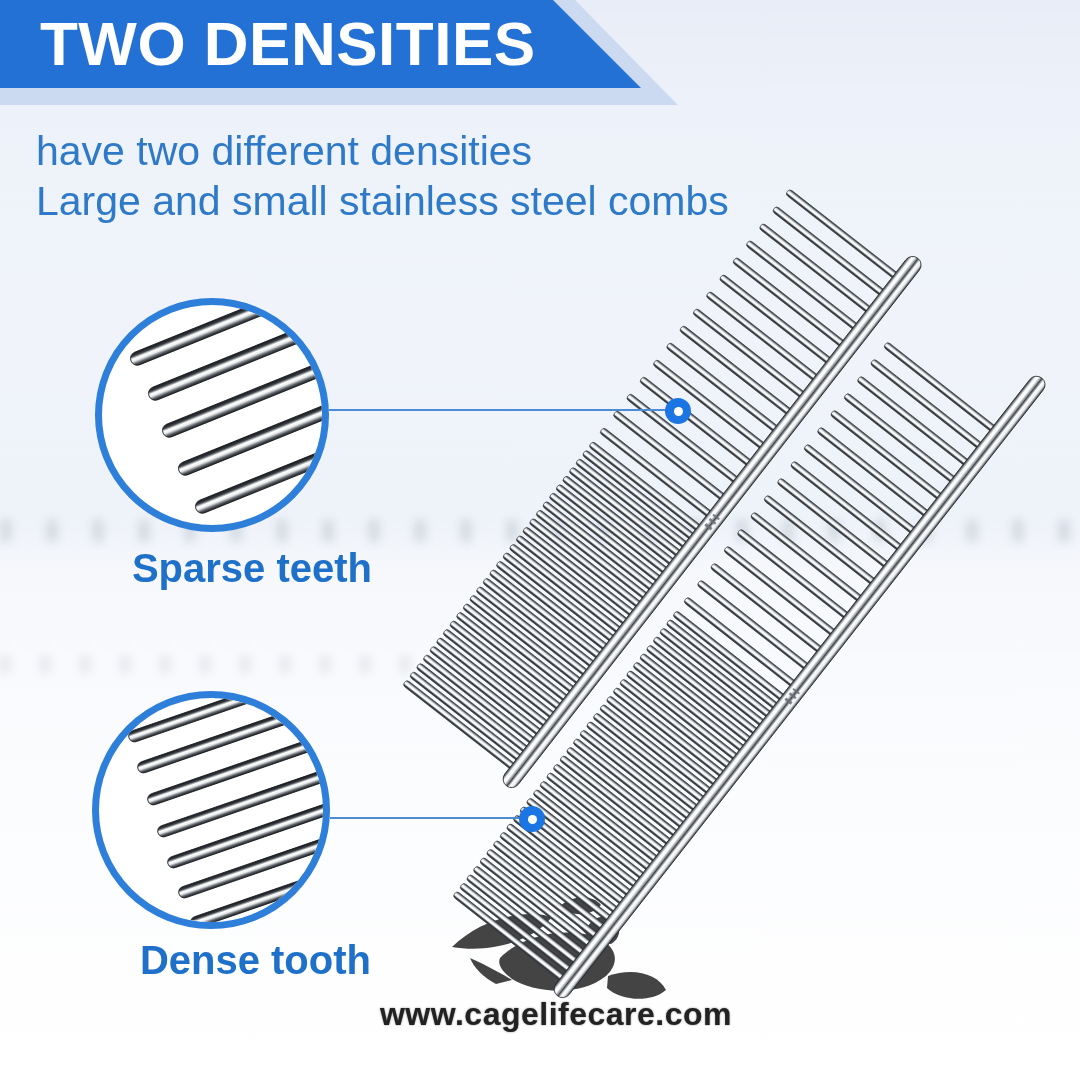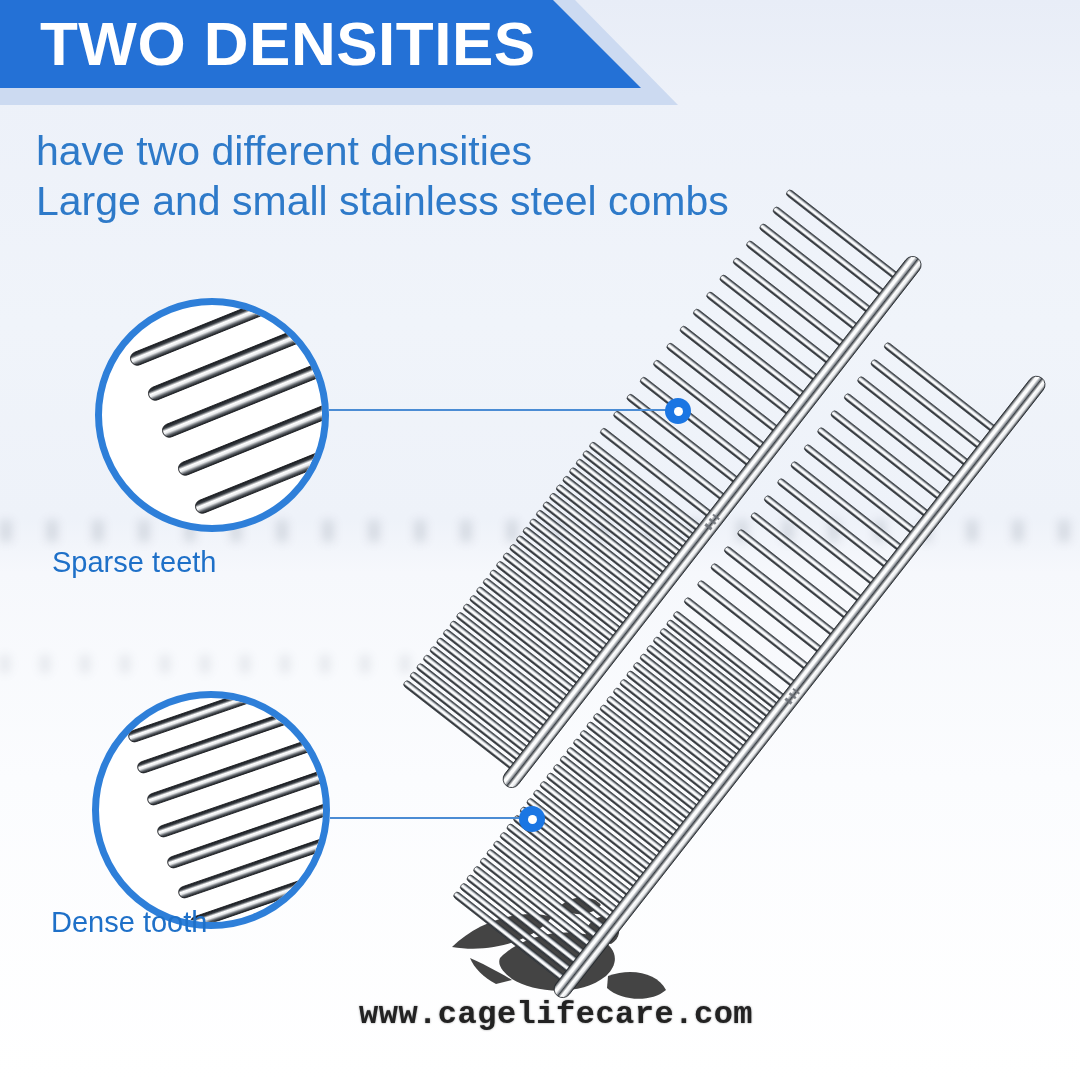--- a/index.html
+++ b/index.html
@@ -21,29 +21,29 @@
     background:var(--banner-blue,#2471d6);
     clip-path:polygon(0 0,553px 0,641px 88px,0 88px);}
   .banner-title{position:absolute;left:40px;top:0;height:112px;line-height:88px;
     font-size:62px;font-weight:700;letter-spacing:.5px;color:var(--title-white,#fff);white-space:nowrap;text-align:center;}
   .subtitle{position:absolute;left:36px;top:126px;font-size:41px;line-height:50px;
     color:var(--text-blue,#2e7ac9);}
   .subtitle span{display:block;}
   .callout-circle{position:absolute;box-sizing:border-box;border:7px solid var(--ring-blue,#2e7fd9);
     border-radius:50%;background:#ffffff;overflow:hidden;}
   .callout-circle svg{position:absolute;left:0;top:0;}
-  .callout-label{position:absolute;width:320px;text-align:left;font-size:29px;font-weight:400;
+  .callout-label{position:absolute;width:320px;text-align:right;font-size:40px;font-weight:700;
     color:var(--label-blue,#1e70c8);}
   .connector-line{position:absolute;height:2px;background:var(--line-blue,#4b8cd4);}
   .callout-dot{position:absolute;width:26px;height:26px;border-radius:50%;
     background:var(--dot-blue,#1b76e3);}
   .callout-dot::after{content:"";position:absolute;left:8.5px;top:8.5px;width:9px;height:9px;
     border-radius:50%;background:#ffffff;}
   .watermark-text{position:absolute;left:336px;top:996px;width:440px;text-align:center;
-    font-family:Liberation Mono, monospace;font-size:32px;font-weight:700;color:var(--watermark-ink,#222);
+    font-family:Liberation Sans, sans-serif;font-size:32px;font-weight:700;color:var(--watermark-ink,#222);
     text-shadow:0 0 2px rgba(40,40,40,.55);letter-spacing:.5px;}
 </style>
 </head>
 <body>
 
 <div class="stage">
 
   <div class="ghost-band b1"></div>
   <div class="ghost-band b2"></div>
 
@@ -232,16 +232,16 @@
         <rect x="0" y="-5.75" width="320" height="11.5" rx="5.75" fill="url(#pinGrad)" stroke="#17191d" stroke-width="0.8" transform="translate(102 256) rotate(-19)"></rect>
       </svg>
     </div>
 
   <div id="line-sparse" class="connector-line" style="left: 329px; top: 409px; width: 349px;"></div>
   <div id="line-dense" class="connector-line" style="left: 330px; top: 817px; width: 202px;"></div>
   <div id="dot-sparse" class="callout-dot" style="left: 665px; top: 398px;"></div>
   <div id="dot-dense" class="callout-dot" style="left: 519px; top: 806px;"></div>
 
   <div id="label-sparse" class="callout-label" style="left: 52px; top: 546px;">Sparse teeth</div>
-  <div id="label-dense" class="callout-label" style="left: 51px; top: 906px;">Dense tooth</div>
+  <div id="label-dense" class="callout-label" style="left: 51px; top: 938px;">Dense tooth</div>
 
   <div class="watermark-text">www.cagelifecare.com</div>
 </div>
 
 </body></html>

